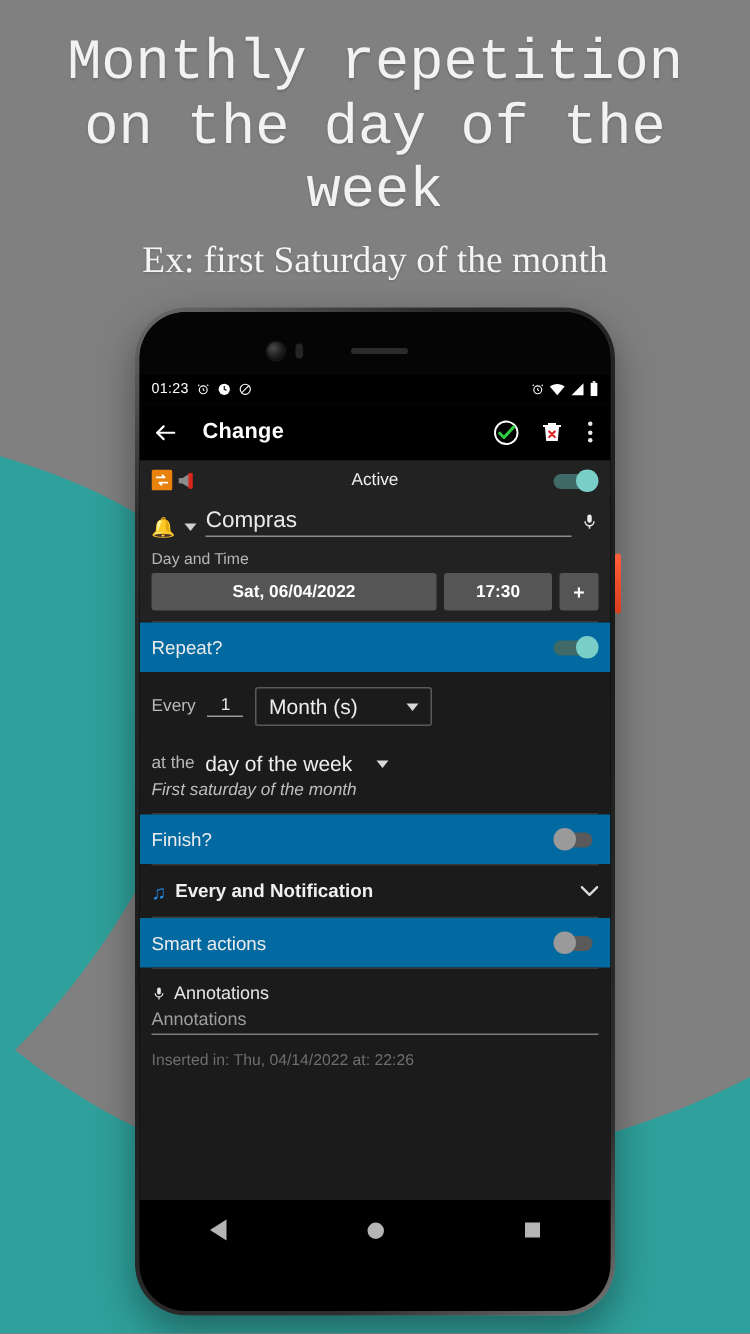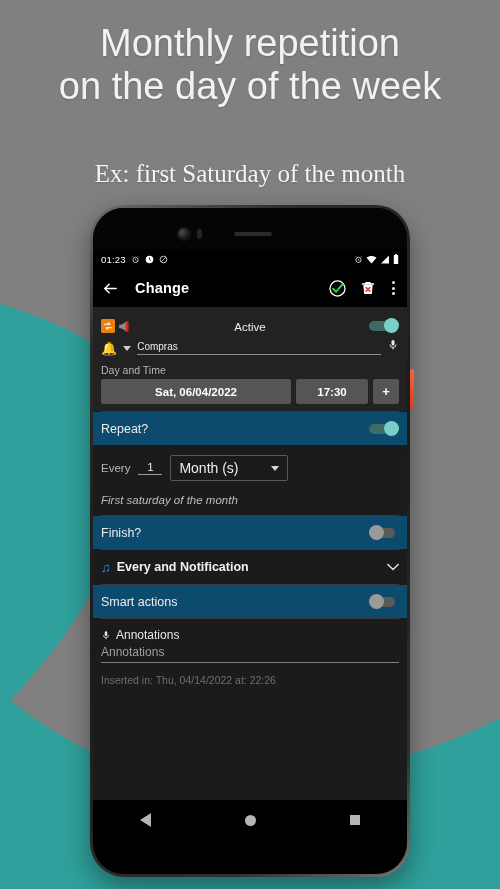--- a/index.html
+++ b/index.html
@@ -12,21 +12,21 @@
   #root { position: relative; width: 500px; height: 889px; background: #808080; }
 
   
   .blob-wrap { position: absolute; inset: 0; overflow: hidden; pointer-events: none; }
   .blob-svg { position: absolute; left: 0; top: 0; width: 500px; height: 889px; }
 
   
   .headline {
     position: absolute; left: 0; top: 22px; width: 500px;
     text-align: center; color: #f2f2f2;
-    font-family: Liberation Sans, sans-serif;
+    font-family: Liberation Mono, monospace;
     font-size: 38px; line-height: 1.12; font-weight: 400;
     text-shadow: 0 1px 2px rgba(0,0,0,.18);
   }
   .headline .l2 { display: block; }
   .subline {
     position: absolute; left: 0; top: 160px; width: 500px;
     text-align: center; color: #f4f4f4;
     font-family: "Liberation Serif", serif;
     font-size: 25px; font-weight: 400;
     text-shadow: 0 1px 2px rgba(0,0,0,.18);
@@ -102,21 +102,21 @@
   .kebab { display:flex; flex-direction:column; gap:2.5px; padding: 4px 3px; }
   .kebab i { width:3px; height:3px; border-radius:50%; background:#e8e8e8; display:block; }
 
   
   .body {
     flex: 1 1 auto; background:#1b1b1b; overflow:hidden;
     display:flex; flex-direction:column;
   }
 
   .row-active {
-    display:flex; align-items:flex-end; height: 26px;
+    display:flex; align-items:center; height: 26px;
     padding: 0 8px; background:#222; position:relative;
   }
   .row-active .icons { display:flex; align-items:center; gap:3px; }
   .row-active .lbl {
     position:absolute; left:0; right:0; text-align:center;
     color:#ededed; font-size:11.5px; pointer-events:none;
   }
   .row-active .sw { margin-left:auto; }
 
   
@@ -135,40 +135,40 @@
   .row-title {
     display:flex; align-items:flex-end; gap:6px; padding: 5px 8px 2px 8px; background:#222;
   }
   .bell { font-size:13px; color:#f5c518; line-height:1; }
   .caret-sm {
     width:0;height:0;border-left:4px solid transparent;border-right:4px solid transparent;
     border-top:5px solid #cfcfcf; margin-bottom:4px;
   }
   .title-field {
     flex:1 1 auto; border-bottom:1px solid #8d8d8d; padding-bottom:2px;
-    color:#e9e9e9; font-size:10px;
+    color:#e9e9e9; font-size:15px;
   }
   .mic-right { color:#e9e9e9; font-size:14px; line-height:1; margin-bottom:1px; }
 
   .sec-label { color:#b6b6b6; font-size:10.5px; padding: 7px 8px 3px 8px; background:#222; }
 
   .dt-row { display:flex; gap:5px; padding: 0 8px 7px 8px; background:#222; }
   .btn-grey {
     background:#555; color:#fff; border:none; border-radius:2px;
     font-size:11.5px; font-weight:700; padding: 5px 0; text-align:center;
     font-family:"Liberation Sans", sans-serif;
   }
   .btn-date { flex: 1 1 auto; }
   .btn-time { width: 72px; }
   .btn-plus { width: 26px; font-size:13px; }
 
   .divider { height:1px; background:#3a3a3a; margin: 0 8px; }
 
   .row-line {
-    display:flex; align-items:center; padding: 9px 8px; background:#0c4a6e;
+    display:flex; align-items:center; padding: 9px 8px; background:#0369a1;
   }
   .row-line .txt { color:#ececec; font-size:12.5px; }
   .row-line .sw { margin-left:auto; }
 
   .every-row { display:flex; align-items:center; gap:8px; padding: 2px 8px 11px 8px; margin-top: 8px; }
   .every-lbl { color:#b9b9b9; font-size:11.5px; }
   .every-num {
     color:#e9e9e9; font-size:11.5px; border-bottom:1px solid #9a9a9a;
     min-width:24px; text-align:center; padding-bottom:1px;
   }
@@ -379,20 +379,27 @@
 
           <div class="every-row">
             <span class="every-lbl">Every</span>
             <span class="every-num">1</span>
             <span class="spinner">
               <span class="sp-val">Month (s)</span>
               <span class="caret"></span>
             </span>
           </div>
 
+          <div class="atthe-row">
+            <span class="atthe-lbl">at the</span>
+            <span class="spinner plain">
+              <span class="sp-val">day of the week</span>
+              <span class="caret"></span>
+            </span>
+          </div>
           <div class="atthe-desc">First saturday of the month</div>
 
           <div class="divider"></div>
 
           <div class="row-line">
             <span class="txt">Finish?</span>
             <span class="sw switch off">
               <span class="track"></span>
                 <span class="thumb"></span>
             </span>

